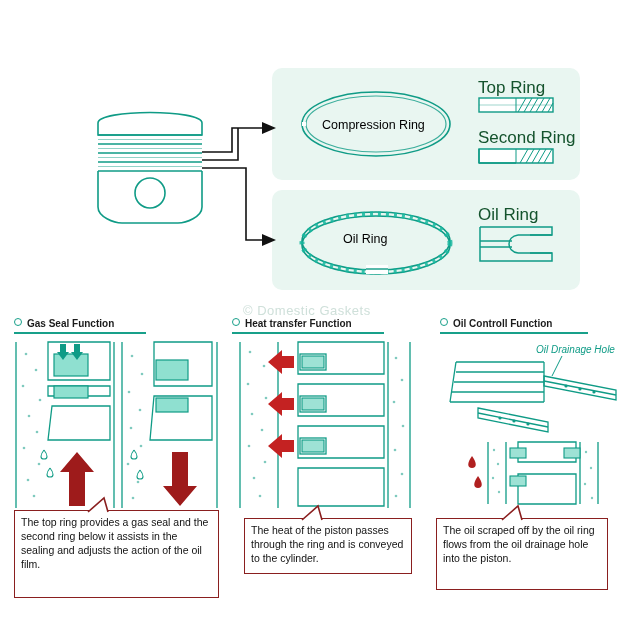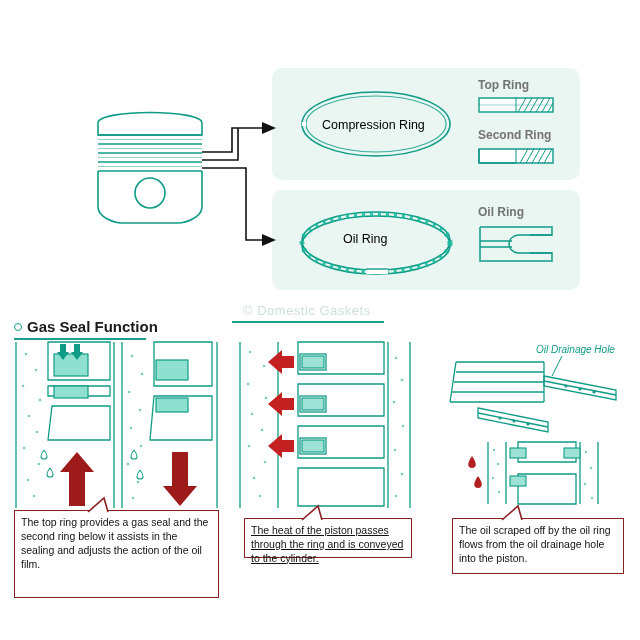--- a/index.html
+++ b/index.html
@@ -30,36 +30,35 @@
   .panel-top { left: 272px; top: 68px; width: 308px; height: 112px; }
   .panel-bottom { left: 272px; top: 190px; width: 308px; height: 100px; }
 
   .label {
     font-size: 12.5px;
     color: #000000;
     white-space: nowrap;
   }
 
   .ring-label {
-    font-size: 12px;
-    color: #737373;
-    font-weight: bold;
+    font-size: 17px;
+    color: #14532d;
   }
 
   .watermark {
     left: 243px;
     top: 303px;
     font-size: 13px;
     color: #cfe0da;
     letter-spacing: .5px;
   }
 
   
   .col-title {
-    font-size: 15px;
+    font-size: 10px;
     font-weight: bold;
     color: #1b1b1b;
     white-space: nowrap;
   }
   .bullet {
     width: 6px; height: 6px;
     border-radius: 50%;
     border: 1.5px solid #18a08a;
     display: inline-block;
     margin-right: 5px;
@@ -276,20 +275,21 @@
   </div>
 
   <div class="abs callout" style="left:14px; top:510px; width:205px; height:88px;">The top ring provides a gas seal and the second ring below it assists in the sealing and adjusts the action of the oil film.</div>
   <div class="abs" style="left:86px; top:496px;">
     <svg width="30" height="18" viewBox="0 0 30 18">
       <path d="M2 16 L18 2 L22 16" fill="#ffffff" stroke="#8a1f1f" stroke-width="1.6"></path>
     </svg>
   </div>
 
   <div class="abs" style="left:232px; top:318px;">
+    <div class="col-title"><span class="bullet"></span><span>Heat transfer Function</span></div>
     <div class="underline" style="width:152px; margin-top:3px;"></div>
   </div>
 
   <div class="abs" style="left:238px; top:340px;">
     <svg width="175" height="170" viewBox="0 0 175 170">
       <g stroke="#0f9b86" stroke-width="1.3" fill="none">
         <path d="M2 2 L2 168"></path>
         <path d="M40 2 L40 168"></path>
         <path d="M150 2 L150 168"></path>
         <path d="M172 2 L172 168"></path>
@@ -332,27 +332,31 @@
       </g>
 
       <g fill="#c42222">
         <polygon points="56,16 56,28 44,28 44,34 30,22 44,10 44,16"></polygon>
         <polygon points="56,58 56,70 44,70 44,76 30,64 44,52 44,58"></polygon>
         <polygon points="56,100 56,112 44,112 44,118 30,106 44,94 44,100"></polygon>
       </g>
     </svg>
   </div>
 
-  <div class="abs callout" style="left:244px; top:518px; width:168px; height:40px;text-decoration:underline;">The heat of the piston passes through the ring and is conveyed to the cylinder.</div>
+  <div class="abs callout" style="left:244px; top:518px; width:168px; height:56px;">The heat of the piston passes through the ring and is conveyed to the cylinder.</div>
   <div class="abs" style="left:300px; top:504px;">
     <svg width="30" height="18" viewBox="0 0 30 18">
       <path d="M2 16 L18 2 L22 16" fill="#ffffff" stroke="#8a1f1f" stroke-width="1.6"></path>
     </svg>
   </div>
 
+  <div class="abs" style="left:440px; top:318px;">
+    <div class="col-title"><span class="bullet"></span><span>Oil Controll Function</span></div>
+    <div class="underline" style="width:148px; margin-top:3px;"></div>
+  </div>
 
   <div class="abs teal-text" style="left:536px; top:344px;">Oil Drainage Hole</div>
 
   <div class="abs" style="left:448px; top:356px;">
     <svg width="180" height="150" viewBox="0 0 180 150">
 
       <g fill="none" stroke="#0f9b86" stroke-width="1.3">
         <path d="M8 6 L96 6"></path>
         <path d="M8 16 L96 16"></path>
         <path d="M6 26 L96 26"></path>
@@ -403,20 +407,20 @@
         <rect x="116" y="92" width="16" height="10"></rect>
       </g>
 
       <g fill="#b02020">
         <path d="M24 100 c5 7 5 12 0 12 c-5 0 -5 -5 0 -12"></path>
         <path d="M30 120 c5 7 5 12 0 12 c-5 0 -5 -5 0 -12"></path>
       </g>
     </svg>
   </div>
 
-  <div class="abs callout" style="left:452px; top:518px; width:172px; height:56px;">The oil scraped off by the oil ring flows from the oil drainage hole into the piston.</div>
+  <div class="abs callout" style="left:436px; top:518px; width:172px; height:72px;">The oil scraped off by the oil ring flows from the oil drainage hole into the piston.</div>
   <div class="abs" style="left:500px; top:504px;">
     <svg width="30" height="18" viewBox="0 0 30 18">
       <path d="M2 16 L18 2 L22 16" fill="#ffffff" stroke="#8a1f1f" stroke-width="1.6"></path>
     </svg>
   </div>
 
 </div>
 
 </body></html>

